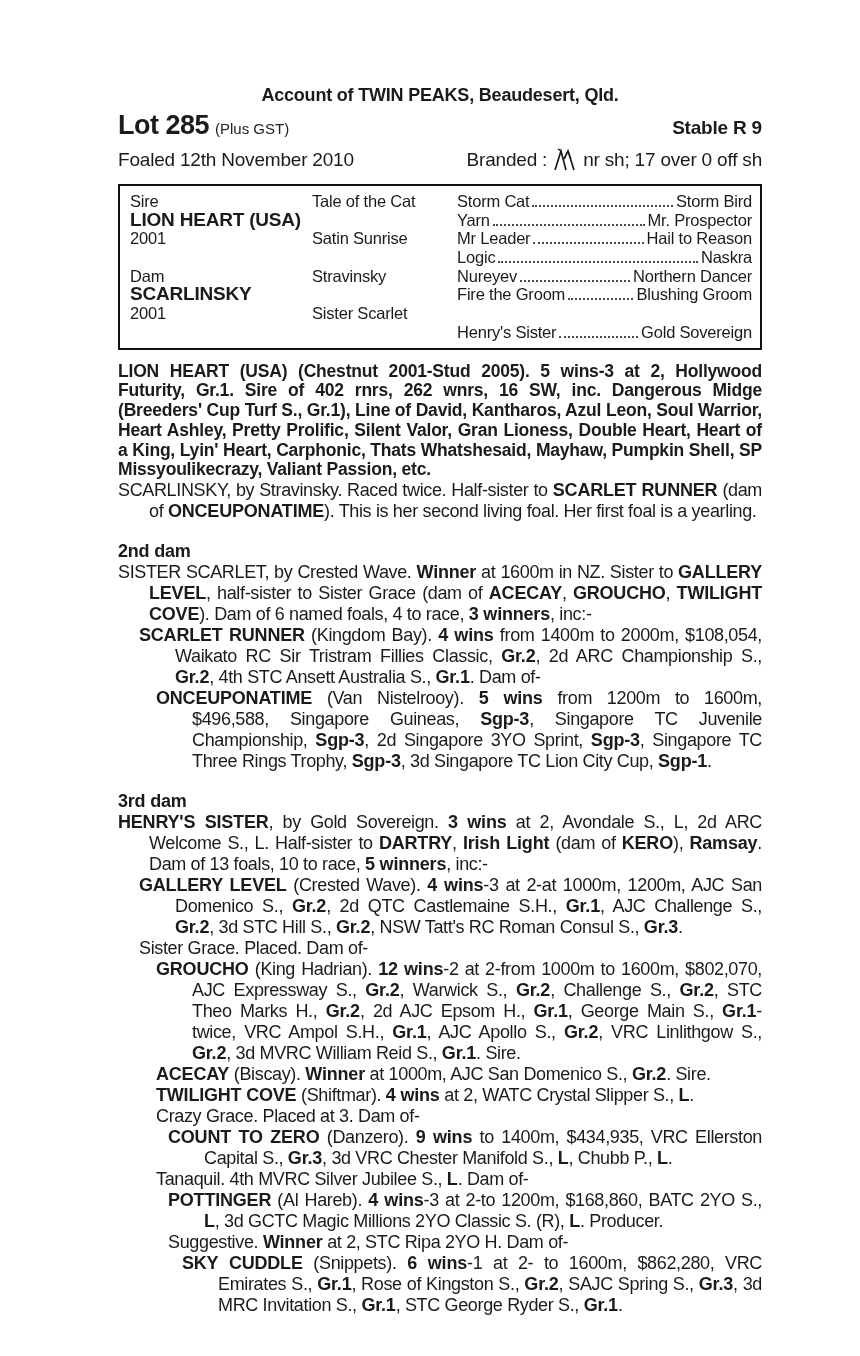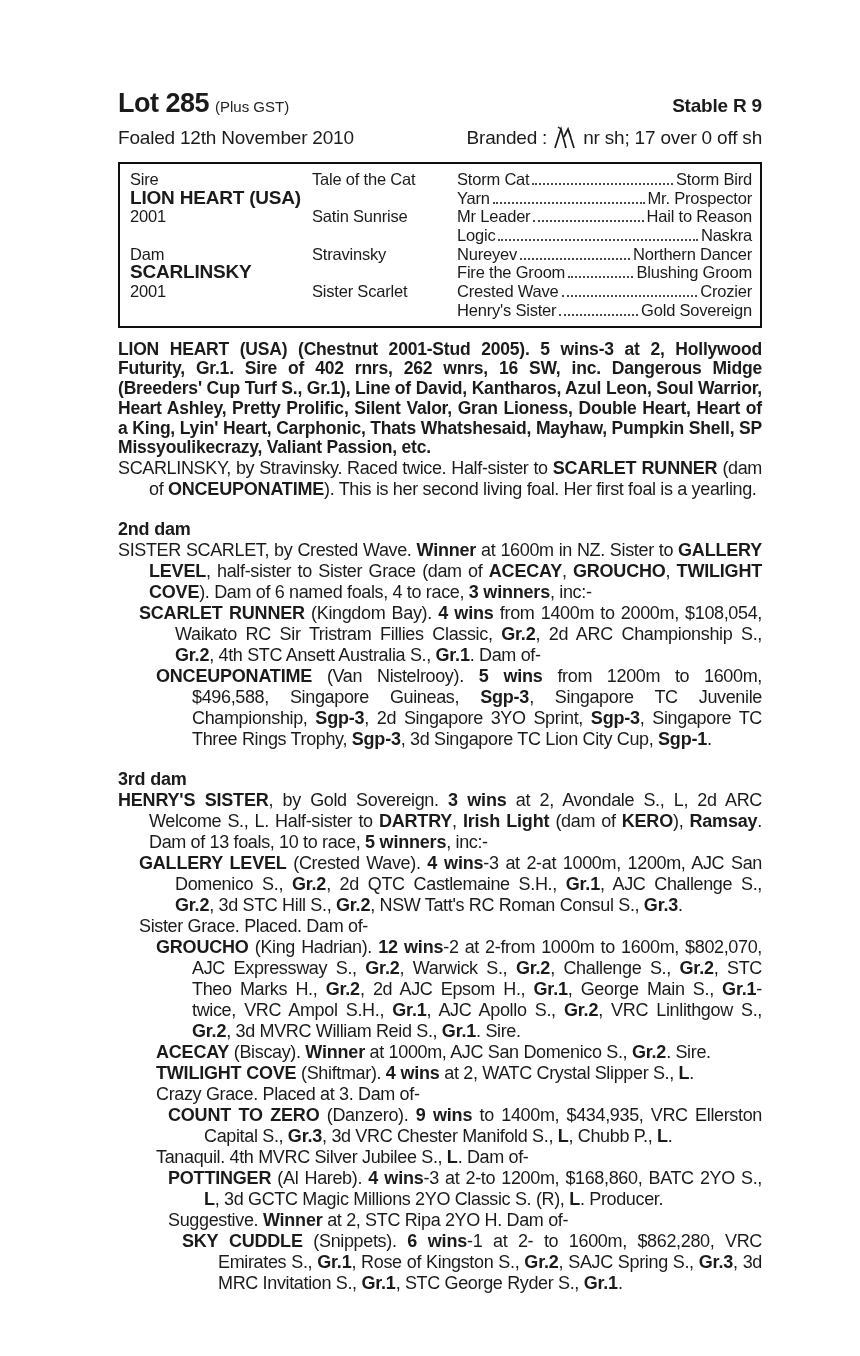--- a/index.html
+++ b/index.html
@@ -68,20 +68,21 @@
   .p2{padding-left:74px;text-indent:-36px;}
   .p3{padding-left:86px;text-indent:-36px;}
   .p4{padding-left:100px;text-indent:-36px;}
 </style>
 </head>
 <body>
 
 <div class="page">
   <div class="content">
 
+    <div class="account">Account of TWIN PEAKS, Beaudesert, Qld.</div>
 
     <div class="lot-line">
       <span class="lot-left"><span class="lot-number">Lot 285</span><span class="gst-note">(Plus GST)</span></span>
       <span class="stable">Stable R 9</span>
     </div>
 
     <div class="foaled-line">
       <span>Foaled 12th November 2010</span>
       <span class="branded">
         <span>Branded :</span>
@@ -130,25 +131,20 @@
           <div class="anc-row" style="grid-area: 5 / 3;">
             <span>Nureyev</span>
             <span class="anc-fill"></span>
             <span>Northern Dancer</span>
           </div>
           <div class="anc-row" style="grid-area: 6 / 3;">
             <span>Fire the Groom</span>
             <span class="anc-fill"></span>
             <span>Blushing Groom</span>
           </div>
-          <div class="anc-row" style="grid-area: 7 / 3;">
-            <span>Crested Wave</span>
-            <span class="anc-fill"></span>
-            <span>Crozier</span>
-          </div>
           <div class="anc-row" style="grid-area: 8 / 3;">
             <span>Henry's Sister</span>
             <span class="anc-fill"></span>
             <span>Gold Sovereign</span>
           </div>
         </div>
     </div>
 
     <p class="sire-summary">LION HEART (USA) (Chestnut 2001-Stud 2005). 5 wins-3 at 2, Hollywood Futurity, Gr.1. Sire of 402 rnrs, 262 wnrs, 16 SW, inc. Dangerous Midge (Breeders' Cup Turf S., Gr.1), Line of David, Kantharos, Azul Leon, Soul Warrior, Heart Ashley, Pretty Prolific, Silent Valor, Gran Lioness, Double Heart, Heart of a King, Lyin' Heart, Carphonic, Thats Whatshesaid, Mayhaw, Pumpkin Shell, SP Missyoulikecrazy, Valiant Passion, etc.</p>
 

